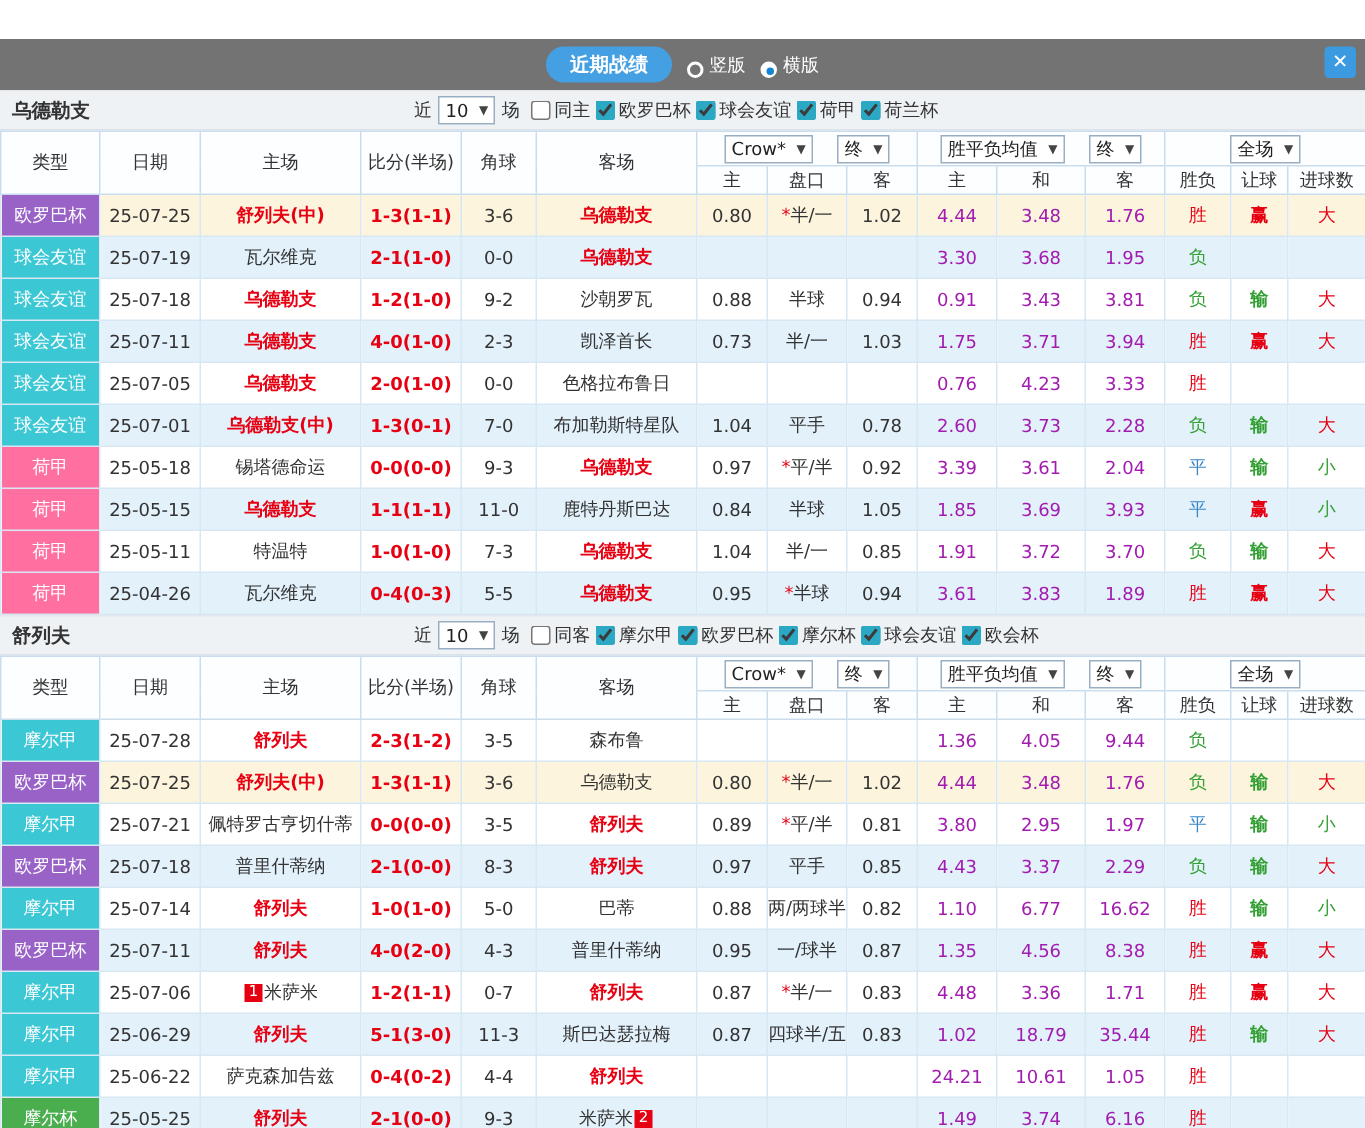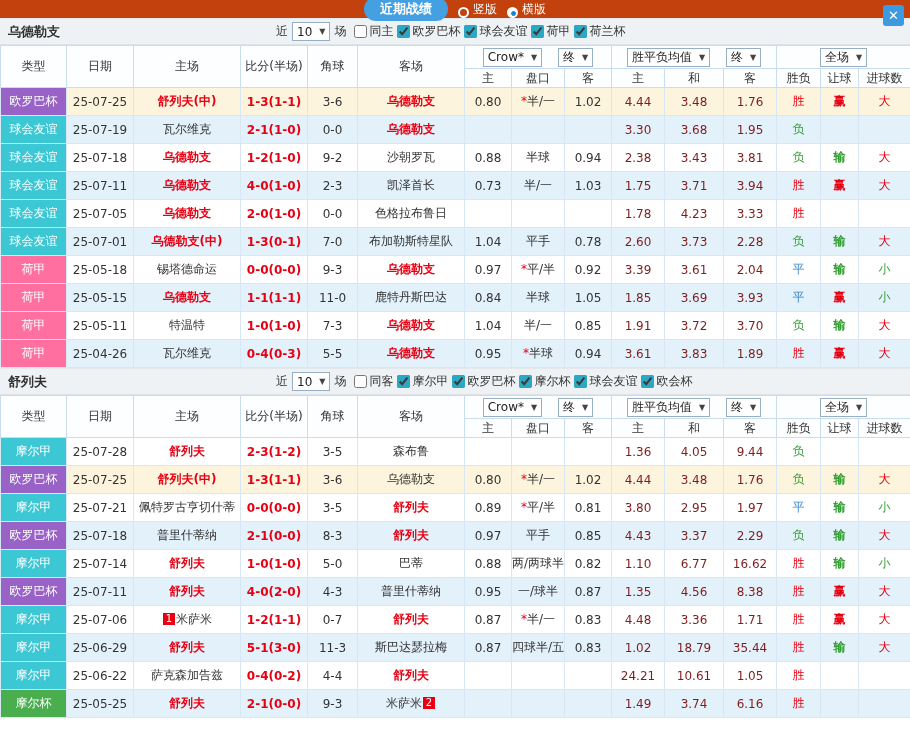--- a/index.html
+++ b/index.html
@@ -1,21 +1,21 @@
 <!DOCTYPE html>
 <html><head>
 <meta charset="utf-8">
 <style>
   * { margin:0; padding:0; box-sizing:border-box; }
   html,body { width:910px; height:752px; overflow:hidden; background:#fff;
     font-family:"DejaVu Sans","Liberation Sans",sans-serif; font-size:12px; color:#333; }
 
   
-  .topbar { height:18px; background:#c2410c; display:flex; align-items:center;
-    justify-content:center; gap:10px; position:relative; }
+  .topbar { height:34px; background:#737373; display:flex; align-items:center;
+    justify-content:center; gap:10px; position:relative;margin-top:26px; }
   .title-pill { background:#44a0e2; color:#fff; border-radius:12px; padding:3px 16px;
     font-weight:bold; font-size:13px; }
   .radio-label { color:#fff; display:inline-flex; align-items:flex-end; gap:4px; cursor:pointer; }
   .radio { width:11px; height:11px; border:2px solid #fff; border-radius:50%;
     display:inline-block; position:relative; background:transparent; }
   .radio.on { background:#fff; }
   .radio.on::after { content:""; position:absolute; left:2px; top:2px; width:3px; height:3px;
     border:1px solid #1285d3; background:#1285d3; border-radius:50%; }
   .close-btn { position:absolute; right:6px; top:5px; width:21px; height:21px;
     background:#3c9be0; border-radius:3px; color:#fff; font-weight:bold; font-size:13px;
@@ -41,21 +41,21 @@
     color:#333; overflow:hidden; white-space:nowrap; }
   .grid thead tr:first-child th { height:23px; }
   .grid thead tr:last-child th { height:19px; }
   .grid td { border:1px solid #d7e7f4; height:28px; text-align:center;
     overflow:hidden; white-space:nowrap; }
   .grid tbody tr:nth-child(even){ background:#e3f1fb; }
   .grid tbody tr.hl { background:#fcf4dd; }
   .ctrl-box { display:flex; align-items:center; justify-content:center; gap:16px; }
   td.red, .red { color:#e60012;font-weight:bold; }
   .star { color:#e60012; }
-  .avg { color:#7f1d1d; }
+  .avg { color:#a21caf; }
   .bold { font-weight:bold; }
   .badge { display:inline-block; background:#e60012; color:#fff; font-size:10px;
     width:12px; height:12px; line-height:12px; text-align:center; margin:0 1px;
     vertical-align:1px; }
 
   .summary { height:20px; line-height:20px; text-align:center; font-size:12px; background:#fff; }
 </style>
 </head>
 <body>
 
@@ -215,21 +215,21 @@
         <tr>
           <td style="background: rgb(60, 199, 212); color: rgb(255, 255, 255);">球会友谊</td>
           <td>25-07-18</td>
           <td><span class="red">乌德勒支</span></td>
           <td class="red">1-2(1-0)</td>
           <td>9-2</td>
           <td><span>沙朝罗瓦</span></td>
           <td>0.88</td>
           <td>半球</td>
           <td>0.94</td>
-          <td class="avg">2.38</td>
+          <td class="avg">0.91</td>
           <td class="avg">3.43</td>
           <td class="avg">3.81</td>
           <td style="color: rgb(51, 160, 51);">负</td>
           <td class="bold" style="color: rgb(51, 160, 51);">输</td>
           <td style="color: rgb(230, 0, 18);">大</td>
         </tr>
         <tr>
           <td style="background: rgb(60, 199, 212); color: rgb(255, 255, 255);">球会友谊</td>
           <td>25-07-11</td>
           <td><span class="red">乌德勒支</span></td>
@@ -249,21 +249,21 @@
         <tr>
           <td style="background: rgb(60, 199, 212); color: rgb(255, 255, 255);">球会友谊</td>
           <td>25-07-05</td>
           <td><span class="red">乌德勒支</span></td>
           <td class="red">2-0(1-0)</td>
           <td>0-0</td>
           <td><span>色格拉布鲁日</span></td>
           <td></td>
           <td></td>
           <td></td>
-          <td class="avg">1.78</td>
+          <td class="avg">0.76</td>
           <td class="avg">4.23</td>
           <td class="avg">3.33</td>
           <td style="color: rgb(230, 0, 18);">胜</td>
           <td class="bold"></td>
           <td></td>
         </tr>
         <tr>
           <td style="background: rgb(60, 199, 212); color: rgb(255, 255, 255);">球会友谊</td>
           <td>25-07-01</td>
           <td><span class="red">乌德勒支(中)</span></td>

